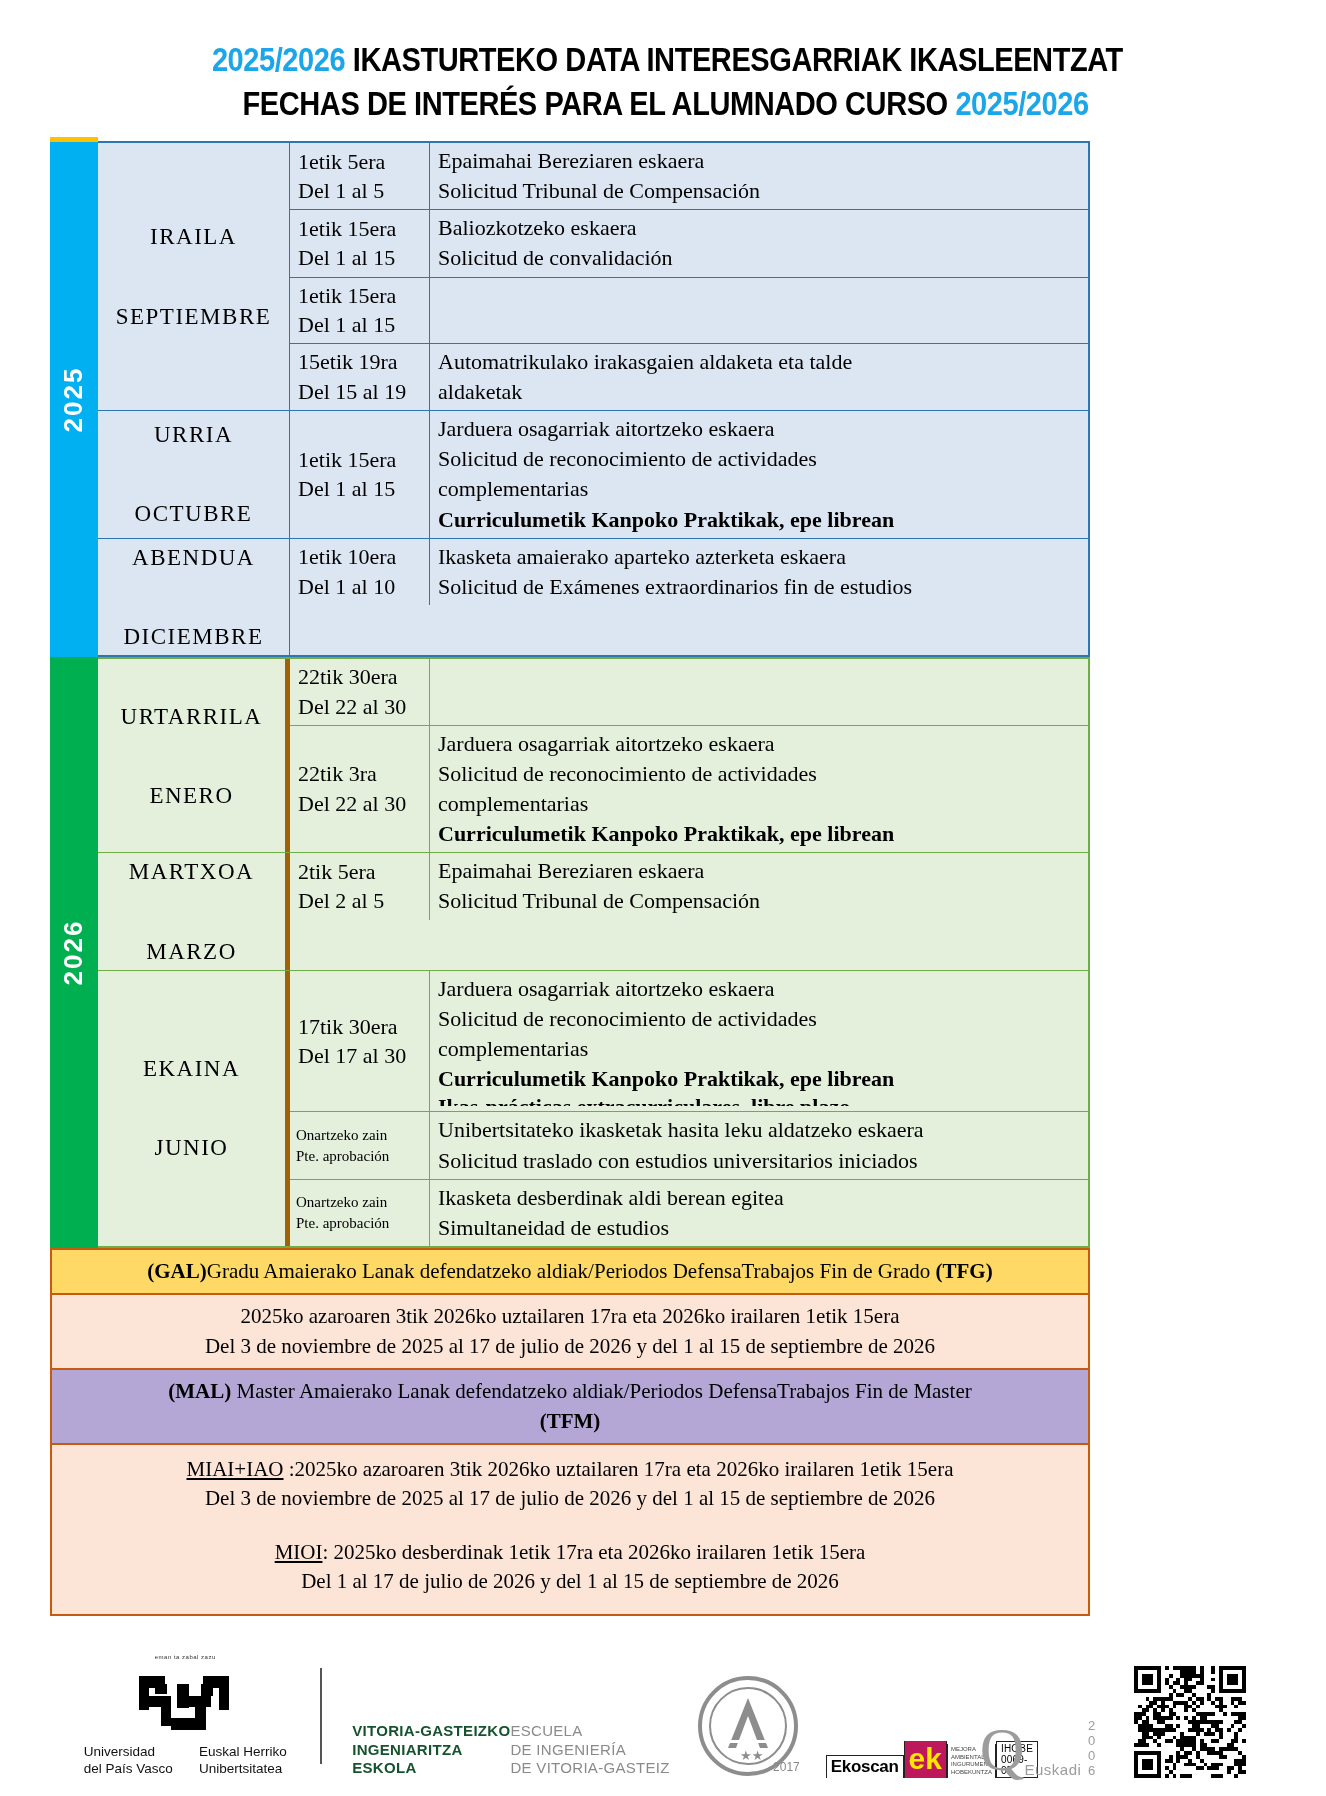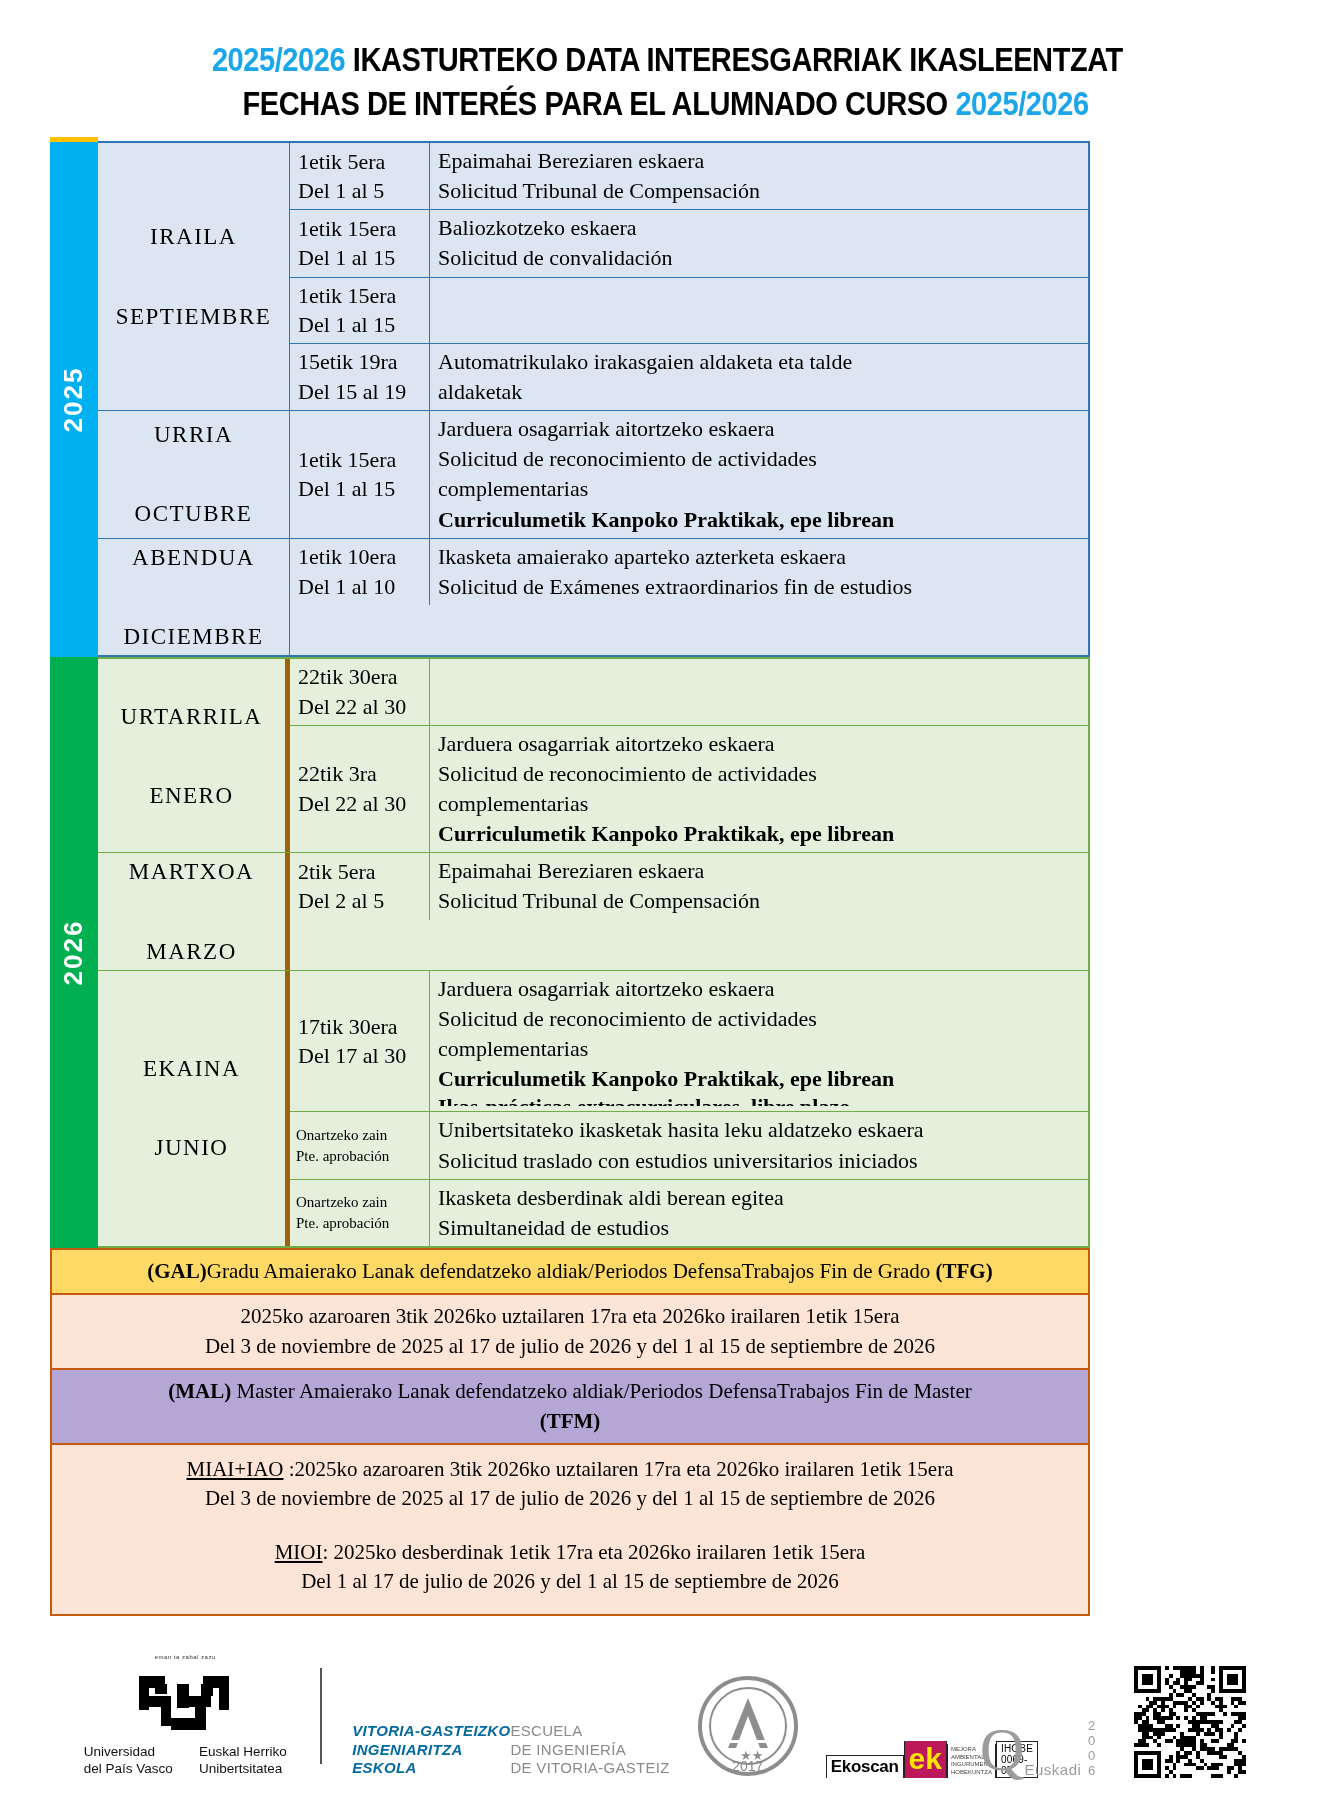--- a/index.html
+++ b/index.html
@@ -139,27 +139,27 @@
     line-height:1.25; color:#111;
   }
   .upv-names div { white-space:nowrap; }
 
   .divider-v { width:2px; height:96px; background:#555; margin:0 4px 14px 4px; }
 
   .eskola {
     font-family:"Liberation Sans", sans-serif;
     line-height:1.25;
   }
-  .eskola .eu { font-weight:bold; font-size:15px; color:#0369a1; letter-spacing:0.3px;font-style:italic; }
+  .eskola .eu { font-weight:bold; font-size:15px; color:#14532d; letter-spacing:0.3px; }
   .eskola .es { font-size:15px; color:#8a8a8a; letter-spacing:0.3px; margin-top:5px; }
 
   .aud { width:104px; height:104px; position:relative; }
   .aud-year {
-    position:absolute; bottom:4px; left:0; right:0; text-align:center;
-    font-family:"Liberation Sans", sans-serif; font-size:14px; color:#888;
+    position:absolute; bottom:4px; left:0; right:0; text-align:right;
+    font-family:"Liberation Sans", sans-serif; font-size:12px; color:#888;
   }
 
   .ekoscan { width:128px; }
   .eko-top {
     background:#ffffff; border:1.5px solid #222; border-bottom:none;
     font-family:"Liberation Sans", sans-serif; font-weight:bold;
     font-size:17px; padding:1px 4px; letter-spacing:-0.3px;
   }
   .eko-mid {
     background:#be185d; color:#ffe600; border:1.5px solid #222; border-top:none; border-bottom:none;

